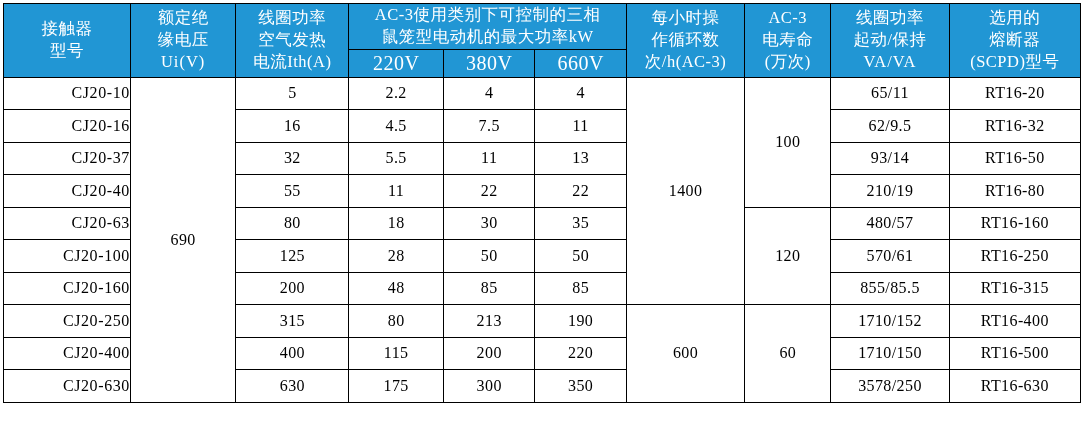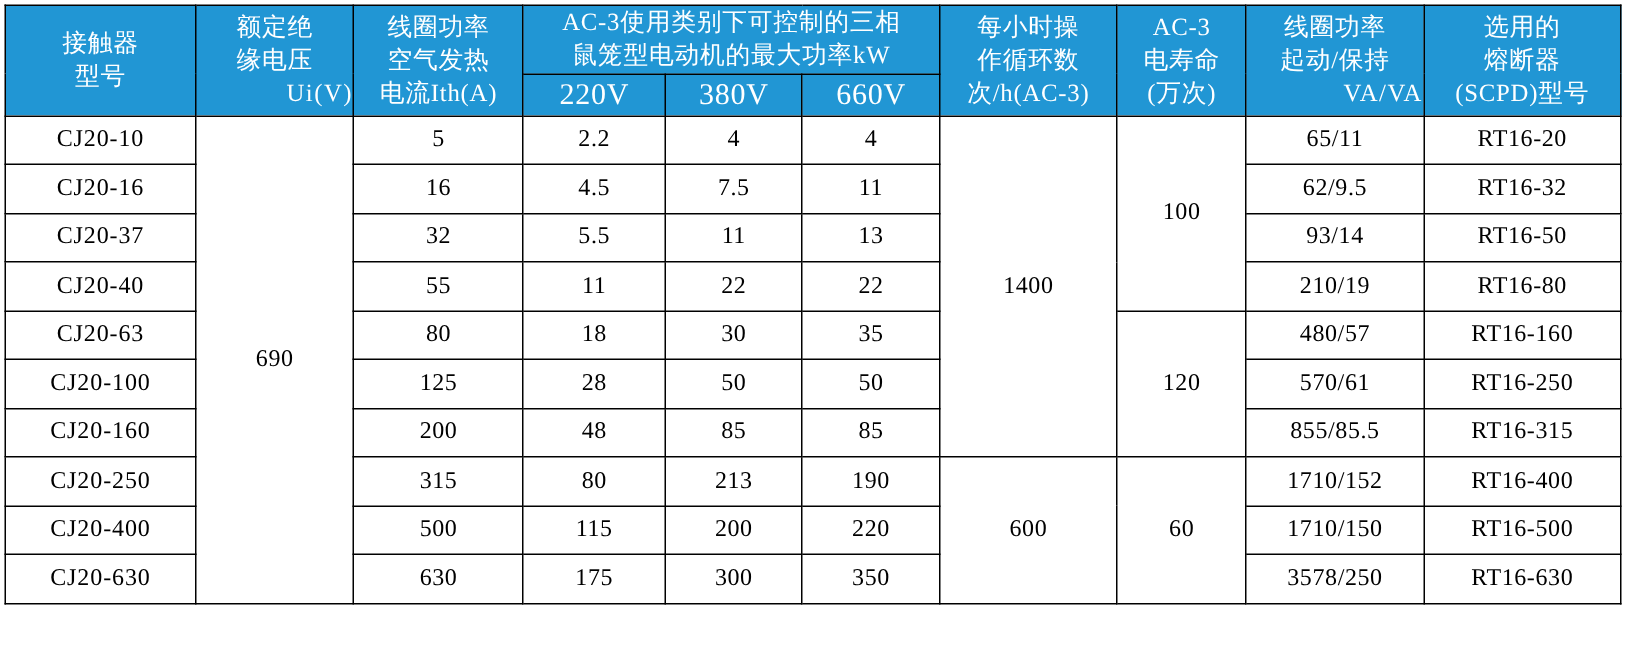--- a/index.html
+++ b/index.html
@@ -46,23 +46,24 @@
   }
   tbody td {
     background: #ffffff;
     font-size: 16px;
     height: 31.5px;
     letter-spacing: 0.4px;
   }
   tbody td.model {
     font-size: 16px;
     letter-spacing: 0.6px;
+    text-align: right;
   }
   .hdr-line { display: block; }
-  .mono-ish { letter-spacing: 1px; text-align: right; }
+  .mono-ish { letter-spacing: 1px; }
 </style>
 </head>
 <body>
 
 <div id="sheet">
   <table class="spec">
     <colgroup>
       <col style="width:118px">
       <col style="width:98px">
       <col style="width:105px">
@@ -195,21 +196,21 @@
         <td>80</td>
         <td>213</td>
         <td>190</td>
         <td rowspan="3">600</td>
         <td rowspan="3">60</td>
         <td>1710/152</td>
         <td>RT16-400</td>
       </tr>
       <tr>
         <td class="model">CJ20-400</td>
-        <td>500</td>
+        <td>400</td>
         <td>115</td>
         <td>200</td>
         <td>220</td>
         <td>1710/150</td>
         <td>RT16-500</td>
       </tr>
       <tr>
         <td class="model">CJ20-630</td>
         <td>630</td>
         <td>175</td>

